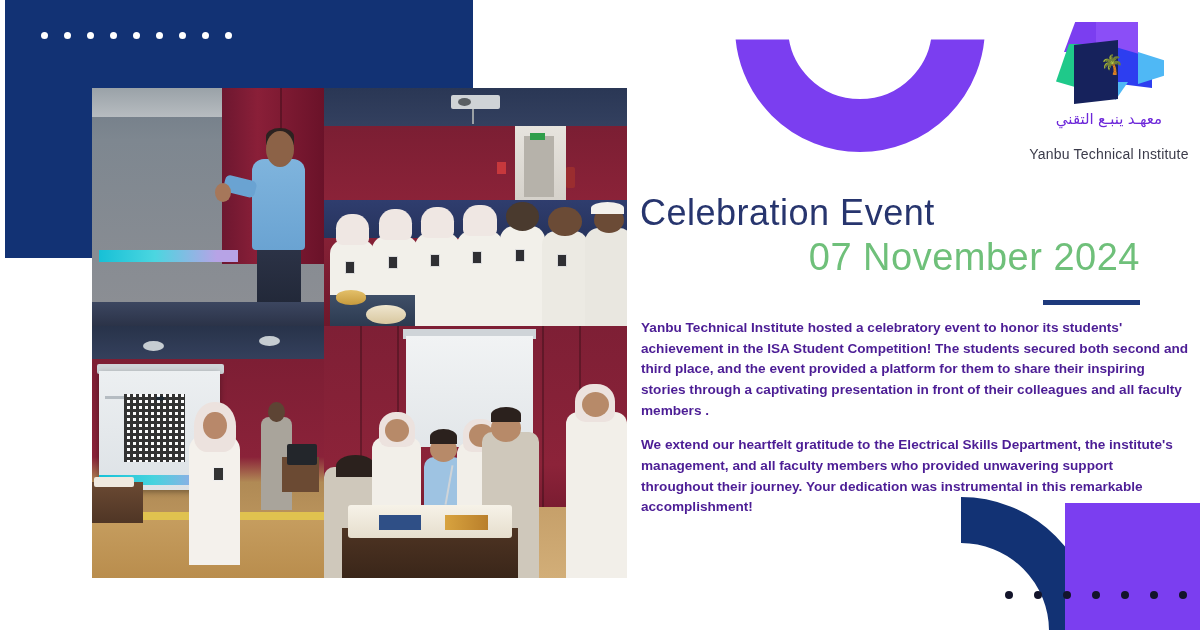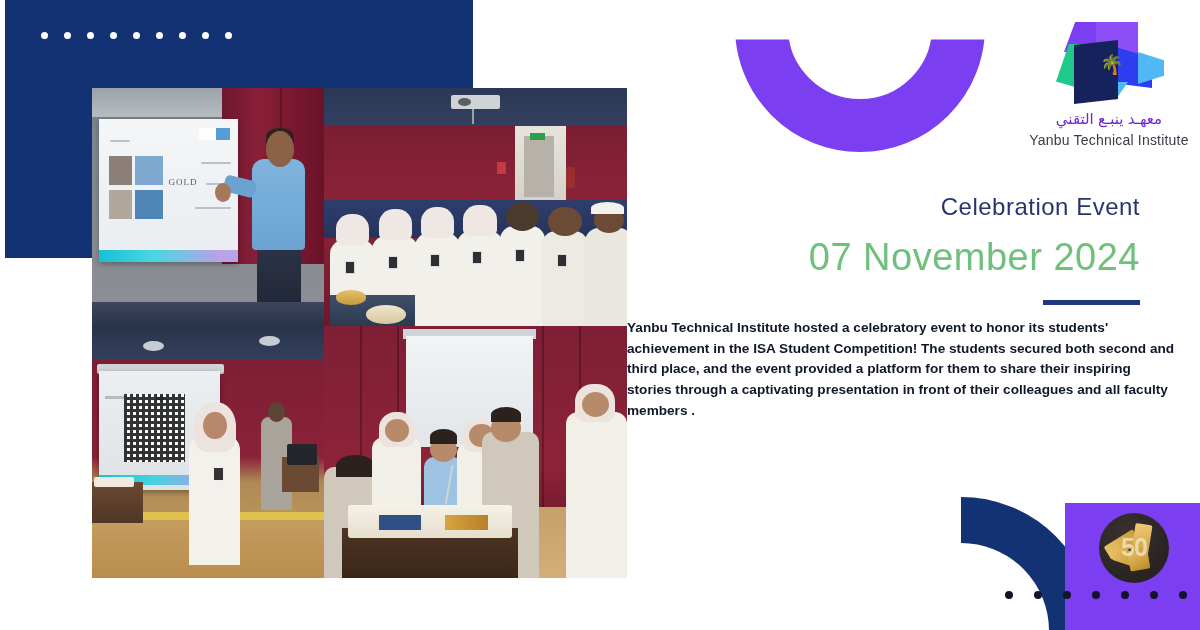--- a/index.html
+++ b/index.html
@@ -186,30 +186,30 @@
     clip-path:polygon(0 8%,100% 0,100% 92%,0 100%);}
   .lm-e{left:62px;top:24px;width:40px;height:42px;background:#2d3ef0;
     clip-path:polygon(0 0,100% 28%,100% 100%,0 88%);}
   .lm-f{left:88px;top:30px;width:26px;height:32px;background:#4fb8f5;
     clip-path:polygon(0 0,100% 26%,100% 74%,0 100%);}
   .lm-g{left:52px;top:60px;width:26px;height:18px;background:#4fb8f5;
     clip-path:polygon(0 0,100% 0,52% 100%);}
   .lm-emblem{position:absolute;left:50px;top:30px;width:20px;height:26px;color:#fff;
     font-size:19px;line-height:26px;text-align:center;}
   .logo-ar{font-size:15px;color:#6d28d9;margin-top:6px;direction:rtl;letter-spacing:1px;}
-  .logo-en{font-size:14px;color:#3b3b4a;margin-top:4px;letter-spacing:.2px;}
-
-  
-  .title{position:absolute;left:640px;top:194px;width:500px;text-align:right;
-    font-size:24px;color:#27356e;letter-spacing:.5px;line-height:1.05;}
+  .logo-en{font-size:14px;color:#3b3b4a;margin-top:18px;letter-spacing:.2px;}
+
+  
+  .title{position:absolute;left:640px;top:194px;width:500px;
+    font-size:36px;color:#27356e;letter-spacing:.5px;line-height:1.05;}
   .subtitle{position:absolute;left:640px;top:238px;width:500px;text-align:right;
     font-size:38px;color:#6fc07a;letter-spacing:.5px;line-height:1.05;}
   .accent-bar{position:absolute;left:1043px;top:300px;width:97px;height:5px;background:#1e3a7c;}
-  .body-copy{position:absolute;left:627px;top:318px;width:548px;font-size:13.6px;
-    color:#0f172a;line-height:1.52;font-weight:bold;}
+  .body-copy{position:absolute;left:641px;top:318px;width:548px;font-size:13.6px;
+    color:#4c1d95;line-height:1.52;font-weight:bold;}
   .body-copy p{margin:0 0 14px 0;}
 </style>
 </head>
 <body>
 
 <div class="stage">
 
   <div class="navy-rect">
     <div class="navy-rect-dots">
       <i></i>
@@ -224,56 +224,37 @@
     </div>
   </div>
 
   <div class="purple-arc"></div>
 
   <div class="navy-arc-wrap">
     <div class="navy-arc-inner"></div>
   </div>
 
   <div class="purple-square"></div>
-  <div class="badge50">
-    <span class="b-shape b1"></span>
-      <span class="b-shape b2"></span>
-    <span class="b-shape b3"></span>
-      <span class="b-shape b4"></span>
-    <span class="b-num">50</span>
-  </div>
   <div class="bottom-dots">
     <i></i>
       <i></i>
     <i></i>
       <i></i>
     <i></i>
       <i></i>
     <i></i>
 
   </div>
 
   <div class="collage">
 
     <div class="photo p1">
       <div class="ceiling"></div>
         <div class="wall"></div>
         <div class="wall-line"></div>
-      <div class="screen">
-        <div class="scr-logo"></div>
-        <div class="arline al4"></div>
-        <div class="arline al1"></div>
-          <div class="arline al2"></div>
-          <div class="arline al3"></div>
-        <div class="thumb t1"></div>
-          <div class="thumb t2"></div>
-        <div class="thumb t3"></div>
-          <div class="thumb t4"></div>
-        <div class="gold">GOLD</div>
-      </div>
       <div class="teal"></div>
       <div class="man-legs"></div>
         <div class="man-body"></div>
       <div class="arm"></div>
         <div class="hand"></div>
       <div class="man-hair"></div>
         <div class="man-head"></div>
       <div class="seats"></div>
     </div>
 
@@ -385,15 +366,16 @@
     <div class="logo-ar">معهـد ينبـع التقني</div>
     <div class="logo-en">Yanbu Technical Institute</div>
   </div>
 
   <div class="title">Celebration Event</div>
   <div class="subtitle">07 November 2024</div>
   <div class="accent-bar"></div>
 
   <div class="body-copy">
     <p>Yanbu Technical Institute hosted a celebratory event to honor its students' achievement in the ISA Student Competition! The students secured both second and third place, and the event provided a platform for them to share their inspiring stories through a captivating presentation in front of their colleagues and all faculty members .</p>
+    <p>We extend our heartfelt gratitude to the Electrical Skills Department, the institute's management, and all faculty members who provided unwavering support throughout their journey. Your dedication was instrumental in this remarkable accomplishment!</p>
   </div>
 
 </div>
 
 </body></html>

